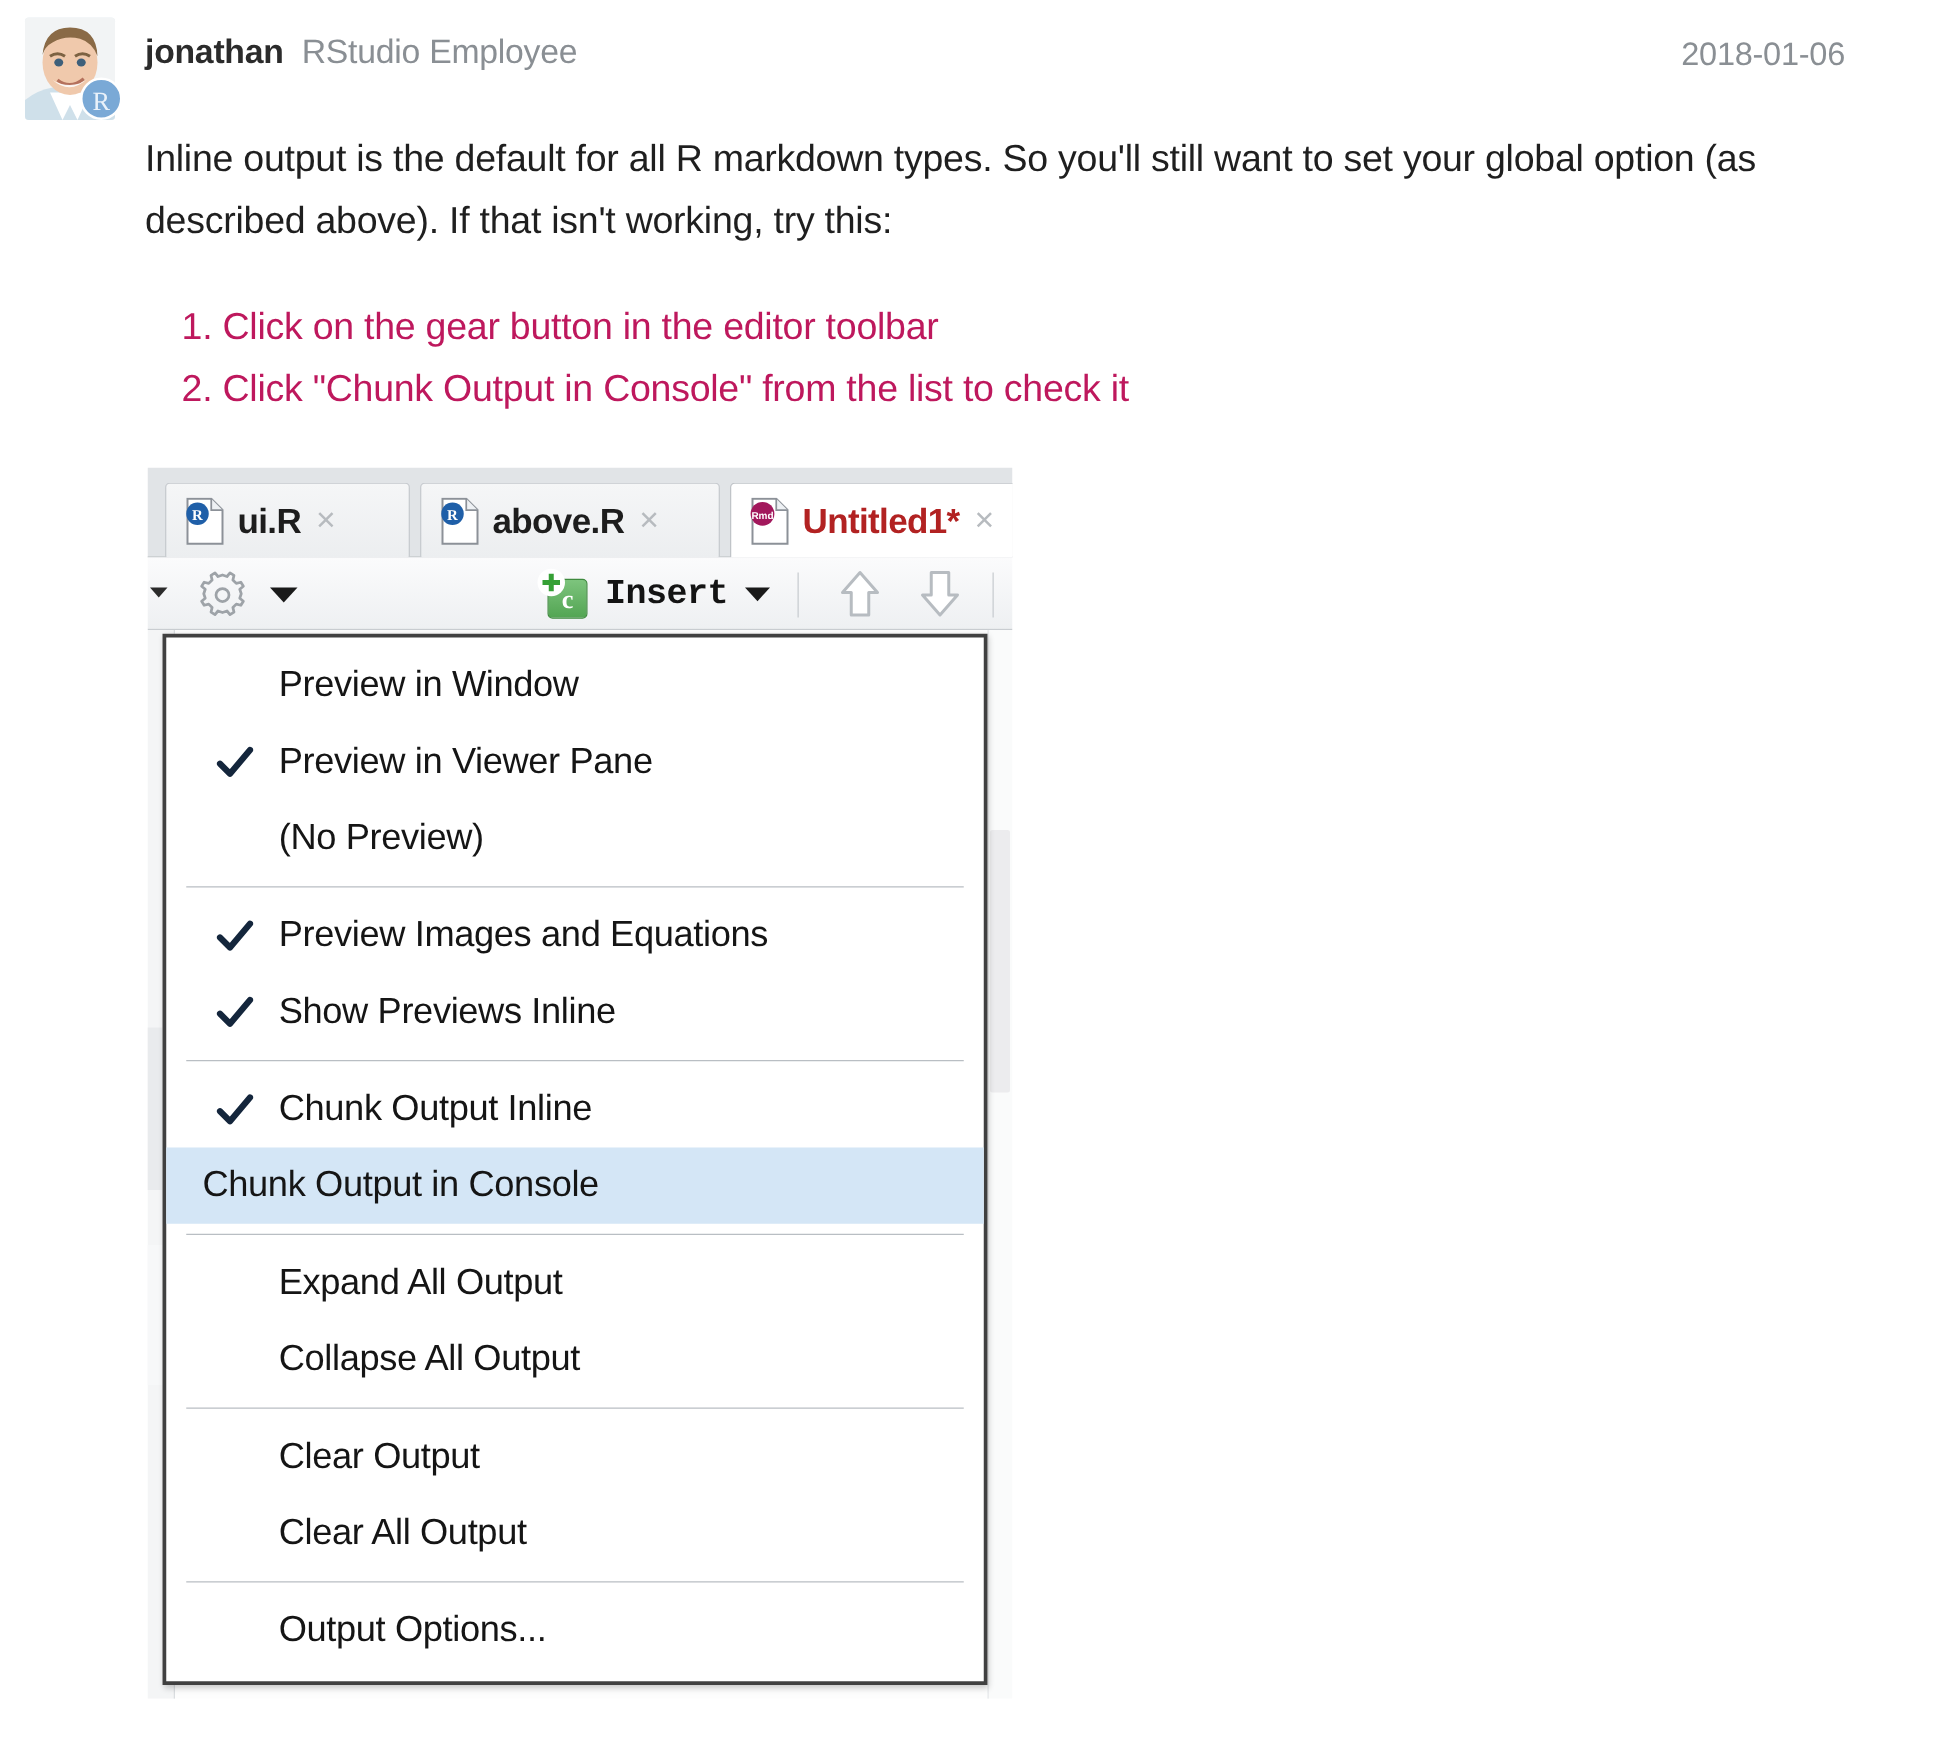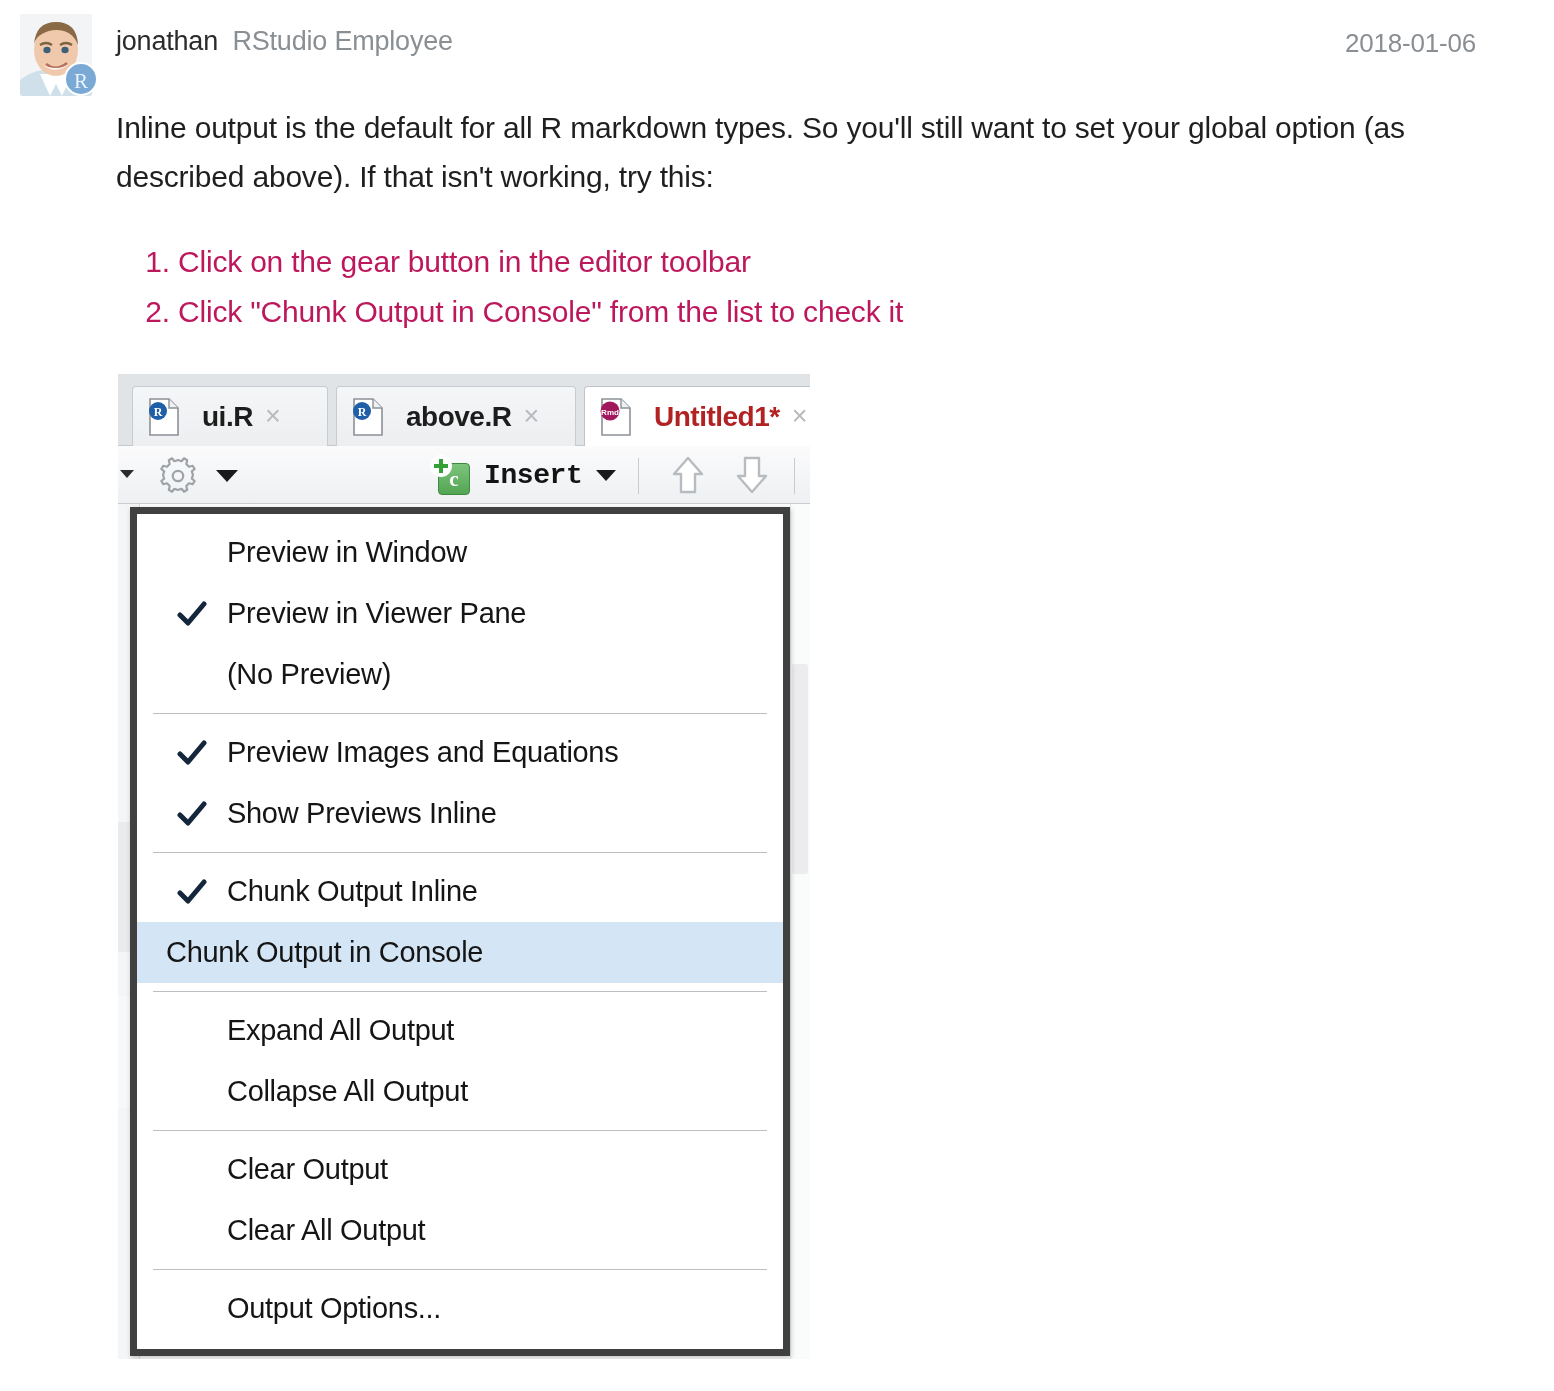--- a/index.html
+++ b/index.html
@@ -48,21 +48,21 @@
     text-align: center;
     border: 2px solid #ffffff;
   }
   .author-line {
     position: absolute;
     left: 116px; top: 26px;
     white-space: nowrap;
   }
   .author-name {
     font-size: 27px;
-    font-weight: normal;
+    font-weight: bold;
     color: #2b2b2b;
     letter-spacing: -0.2px;
     text-align: right;
   }
   .author-role {
     font-size: 27px;
     color: #8a8f94;
     margin-left: 10px;
     letter-spacing: -0.2px;
   }
@@ -129,21 +129,21 @@
     white-space: nowrap;
   }
   .tab.active {
     background: #ffffff;
     border-color: #c0c4c8;
   }
   .tab-label {
     font-size: 28px;
     font-weight: bold;
     color: #1d1d1d;
-    margin-left: 22px;
+    margin-left: 10px;
     letter-spacing: -0.5px;
   }
   .tab.active .tab-label { color: #b22222; }
   .tab-close {
     font-size: 27px;
     color: #b7bbbf;
     margin-left: 12px;
     font-weight: normal;
   }
   .ricon { width: 33px; height: 38px; display: block; }
@@ -272,21 +272,21 @@
     background: #ececee;
     border-radius: 2px;
   }
 
   
   .menu {
     position: absolute;
     left: 12px; top: 133px;
     width: 660px;
     background: #ffffff;
-    border: 7px solid #404040;
+    border: 3px solid #404040;
     box-shadow: 1px 2px 5px rgba(0,0,0,0.22);
     padding: 8px 0 10px 0;
   }
   .menu-item {
     position: relative;
     height: 61px;
     display: flex;
     align-items: center;
     padding-left: 90px;
     font-size: 29px;

